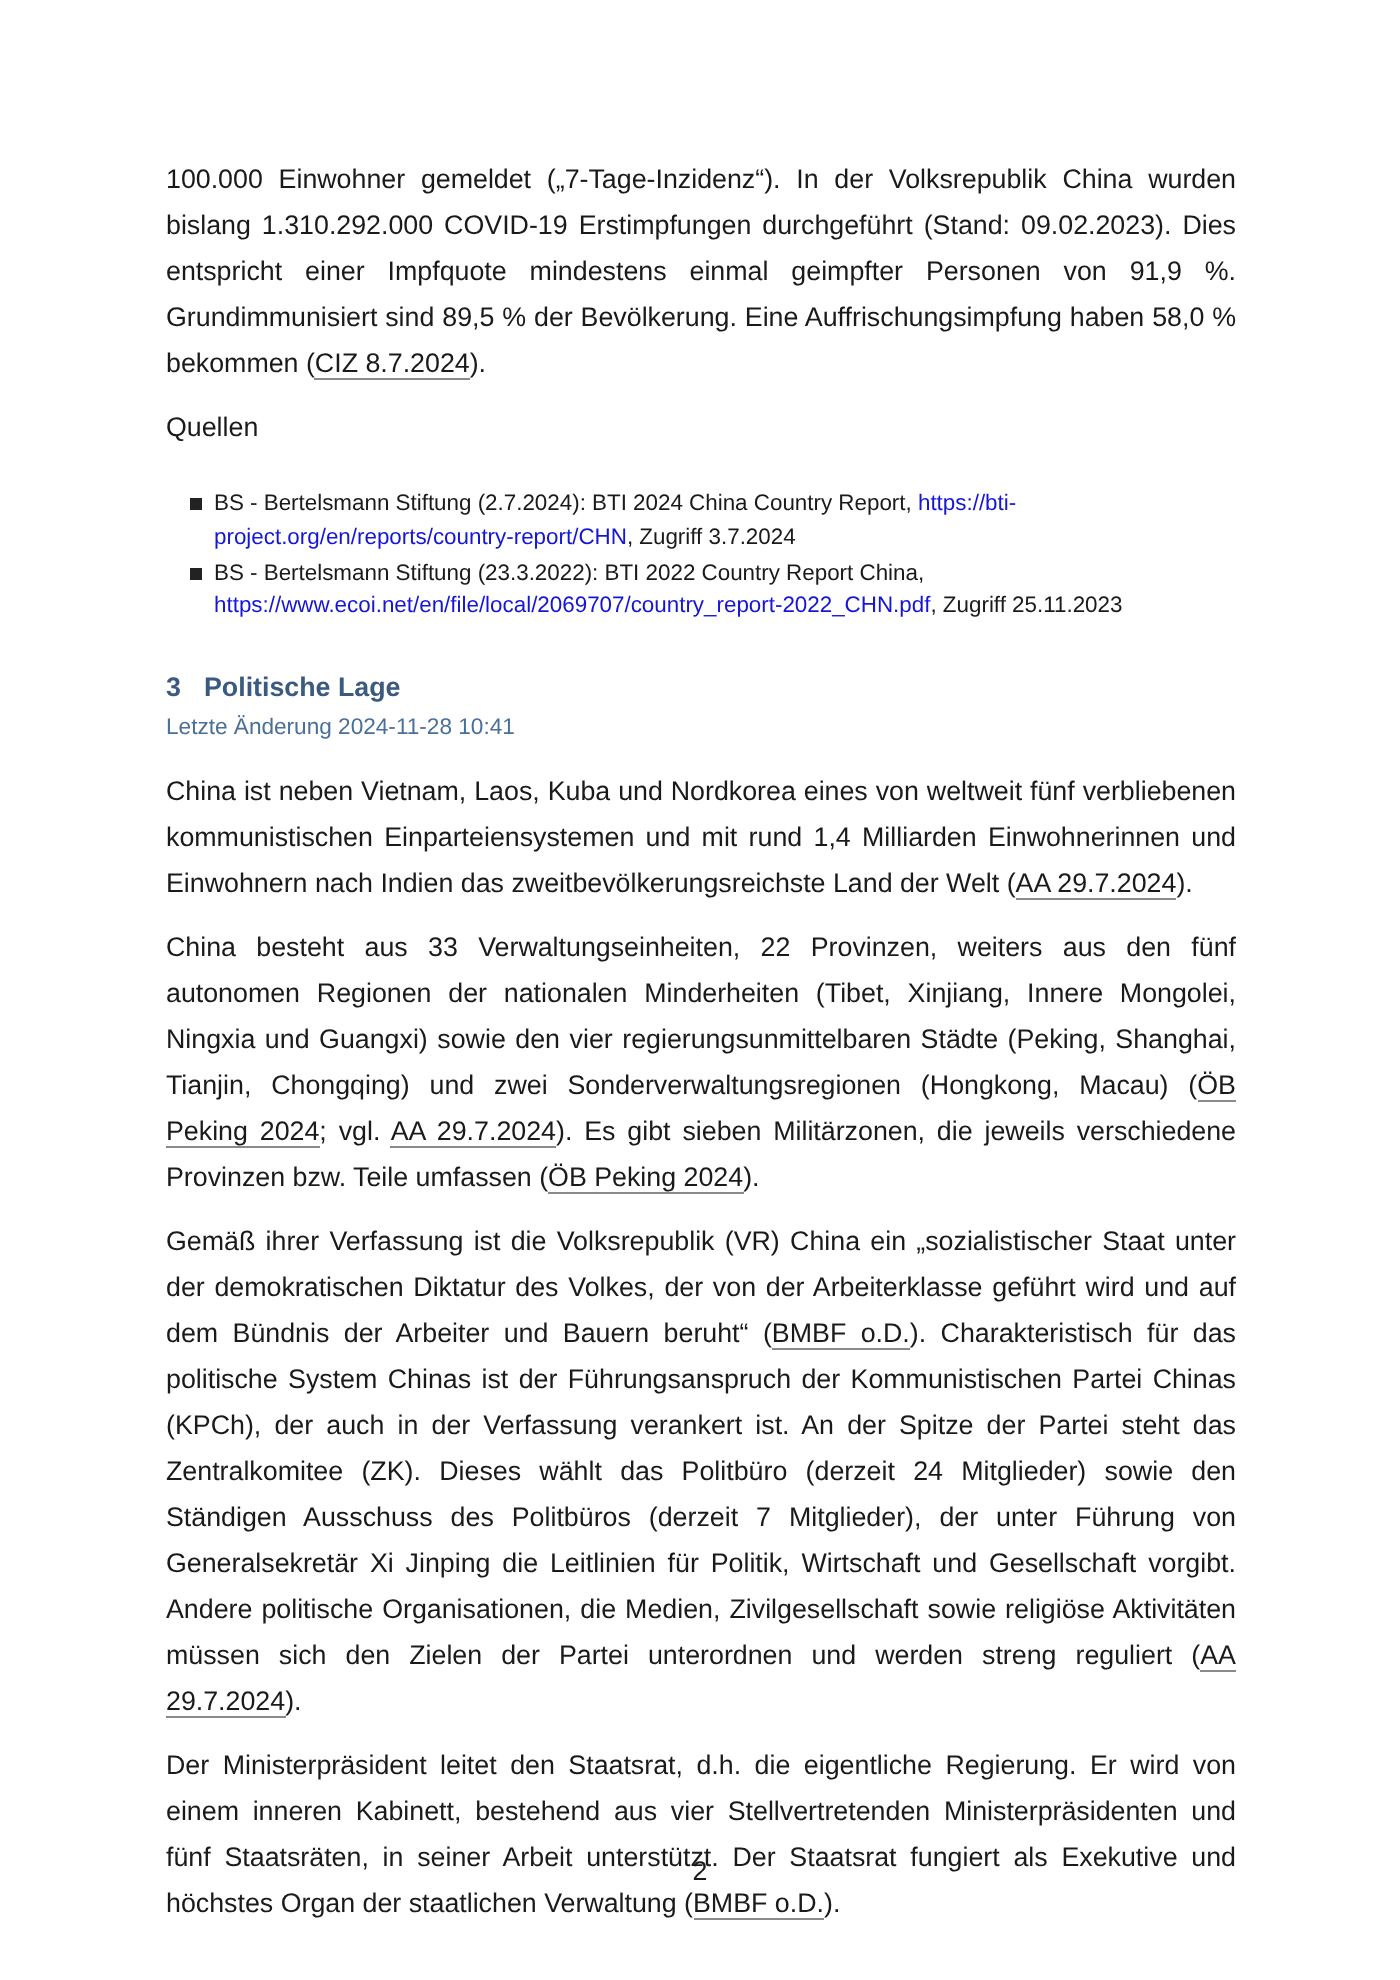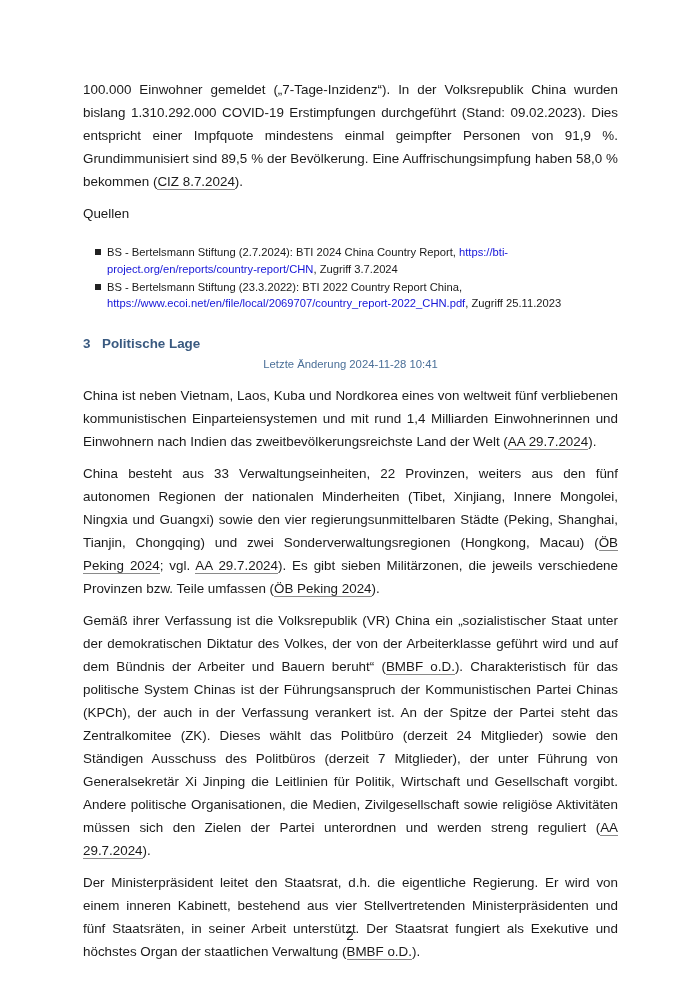--- a/index.html
+++ b/index.html
@@ -8,21 +8,21 @@
   .page { position: absolute; left: 83px; top: 78px; width: 535px; }
   p.para { margin: 0 0 9px 0; font-size: 13.4px; line-height: 23px; text-align: justify; }
   .cite { text-decoration: none; border-bottom: 1.5px solid #8a8a8a; color: #1a1a1a; padding-bottom: 0px; }
   .sources-label { font-size: 13.4px; margin: 0 0 19px 0; line-height: 23px; }
   ul.sources { list-style: none; margin: 0 0 22px 0; padding: 0 0 0 12px; }
   ul.sources li { position: relative; padding-left: 12px; font-size: 11.2px; line-height: 16.8px; margin-bottom: 1px; }
   ul.sources li .bullet { position: absolute; left: 0; top: 5px; width: 6px; height: 6px; background: #222; }
   a.url { color: #1515d8; text-decoration: none; }
   h2.section { margin: 0; font-size: 13.4px; font-weight: bold; color: #3a5a80; line-height: 20px; }
   h2.section .num { display: inline-block; width: 19px; }
-  .changed { font-size: 11.3px; color: #4a6f98; margin: 2px 0 12px 0; line-height: 16px; text-align: center; }
+  .changed { font-size: 11.3px; color: #4a6f98; margin: 2px 0 12px 0; line-height: 16px; }
   .page-number { position: absolute; left: 0; width: 700px; top: 928px; text-align: center; font-size: 13.4px; }
 </style>
 </head>
 <body>
 
 <div class="page">
 
   <p class="para"><span>100.000 Einwohner gemeldet („7-Tage-Inzidenz“). In der Volksrepublik China wurden bislang 1.310.292.000 COVID-19 Erstimpfungen durchgeführt (Stand: 09.02.2023). Dies entspricht einer Impfquote mindestens einmal geimpfter Personen von 91,9 %. Grundimmunisiert sind 89,5 % der Bevölkerung. Eine Auffrischungsimpfung haben 58,0 % bekommen (</span><a class="cite">CIZ 8.7.2024</a><span>).</span></p>
 
   <div class="sources-label">Quellen</div>

